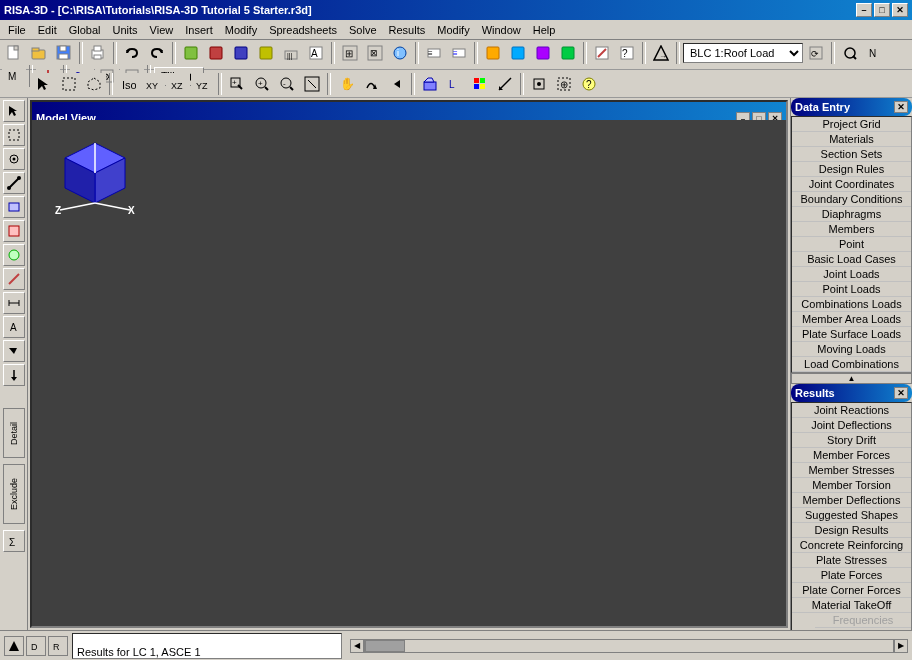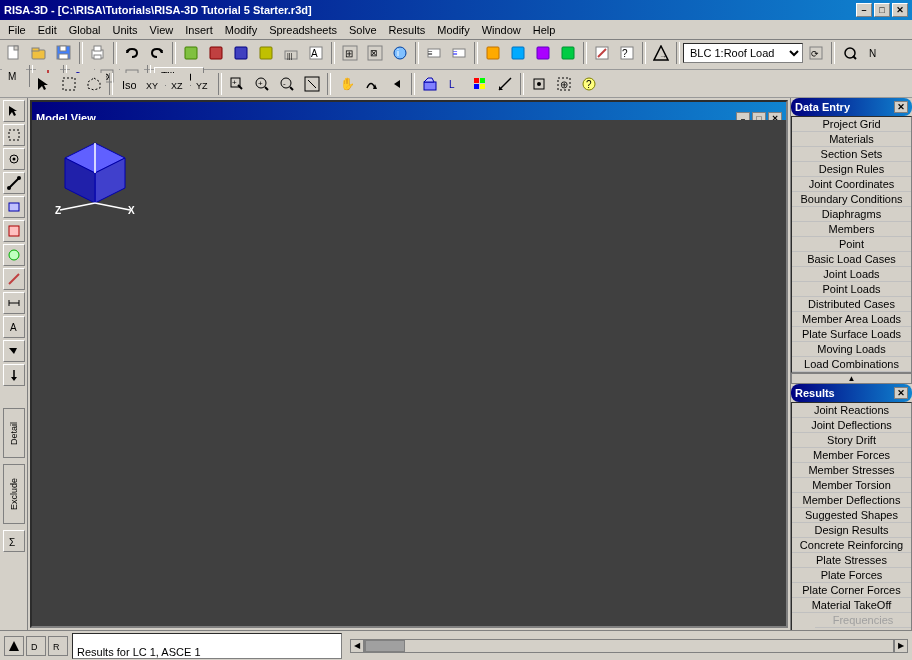--- a/index.html
+++ b/index.html
@@ -752,21 +752,21 @@
             <div class="panel-list-item">Section Sets</div>
             <div class="panel-list-item">Design Rules</div>
             <div class="panel-list-item">Joint Coordinates</div>
             <div class="panel-list-item">Boundary Conditions</div>
             <div class="panel-list-item">Diaphragms</div>
             <div class="panel-list-item">Members</div>
             <div class="panel-list-item">Point</div>
             <div class="panel-list-item">Basic Load Cases</div>
             <div class="panel-list-item">Joint Loads</div>
             <div class="panel-list-item">Point Loads</div>
-            <div class="panel-list-item">Distributed Cases</div>
+            <div class="panel-list-item">Combinations Loads</div>
             <div class="panel-list-item">Member Area Loads</div>
             <div class="panel-list-item">Plate Surface Loads</div>
             <div class="panel-list-item">Moving Loads</div>
             <div class="panel-list-item">Load Combinations</div>
           </div>
       </div>
     </div>
 
     <div style="height:14px; background:#d4d0c8; border:1px solid #808080; display:flex; align-items:center; justify-content:center; cursor:pointer;">
       <span style="font-size:8px;">▲</span>

